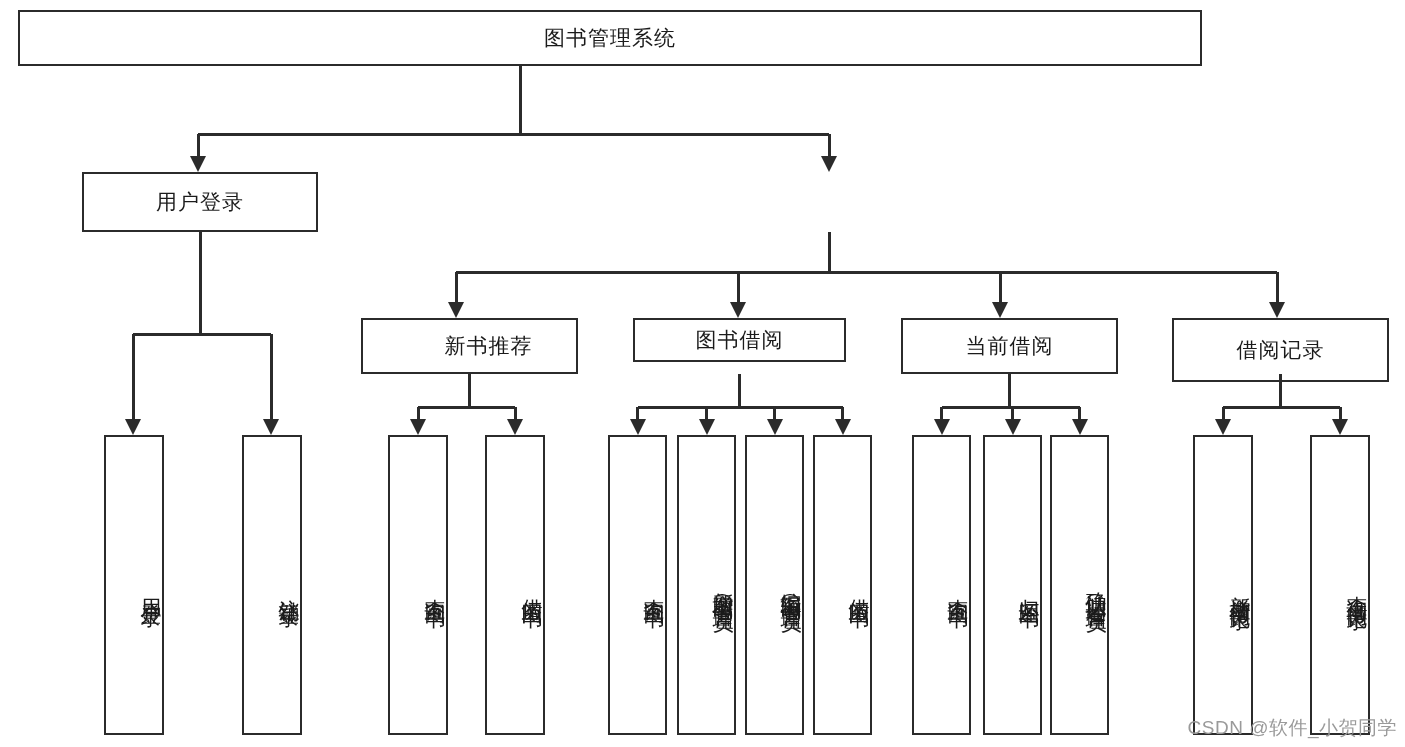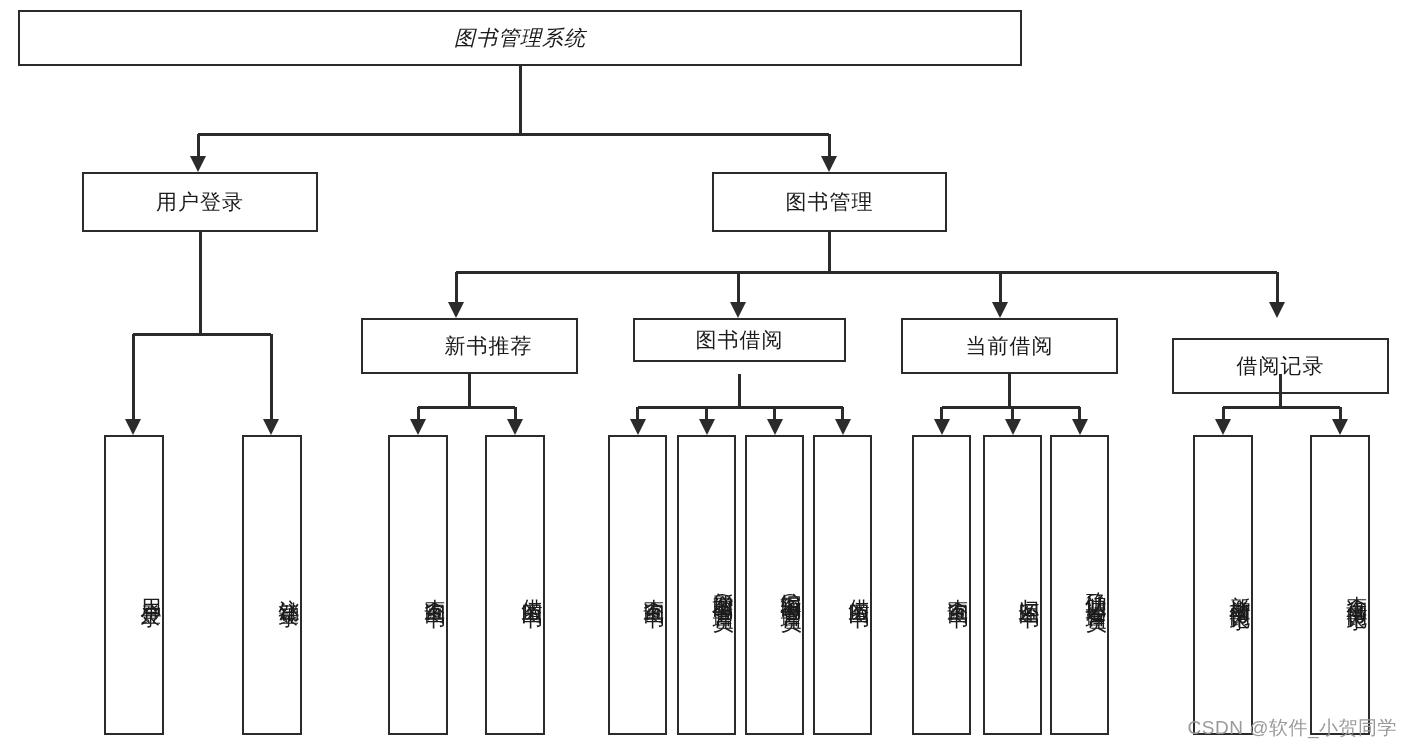--- a/index.html
+++ b/index.html
@@ -68,29 +68,28 @@
     color: #9a9a9a;
     white-space: nowrap;
     letter-spacing: 0.5px;
   }
 </style>
 </head>
 <body>
 
 <div id="canvas">
 
-  <div class="node h" id="node-root" style="left: 18px; top: 10px; width: 1004px; height: 56px; font-style: italic;">图书管理系统</div>
+  <div class="node h" id="node-root" style="left: 18px; top: 10px; width: 1184px; height: 56px;">图书管理系统</div>
 
   <div class="node h" id="node-l1-0" style="left: 82px; top: 172px; width: 236px; height: 60px;">用户登录</div>
-  <div class="node h" id="node-l1-1" style="left: 712px; top: 172px; width: 235px; height: 60px;">图书管理</div>
 
   <div class="node h" id="node-l2-0" style="left: 361px; top: 318px; width: 217px; height: 56px; padding-left: 38px;">新书推荐</div>
   <div class="node h" id="node-l2-1" style="left: 633px; top: 318px; width: 213px; height: 44px;">图书借阅</div>
   <div class="node h" id="node-l2-2" style="left: 901px; top: 318px; width: 217px; height: 56px;">当前借阅</div>
-  <div class="node h" id="node-l2-3" style="left: 1172px; top: 318px; width: 217px; height: 56px; margin-top: 20px;">借阅记录</div>
+  <div class="node h" id="node-l2-3" style="left: 1172px; top: 318px; width: 217px; height: 64px;">借阅记录</div>
 
   <div id="leaf-layer">
       <div class="node v" style="left: 104px; top: 435px; width: 60px; height: 300px;">
         <span class="vtext">用户登录</span>
       </div>
       <div class="node v" style="left: 242px; top: 435px; width: 60px; height: 300px;">
         <span class="vtext">注销登录</span>
       </div>
       <div class="node v" style="left: 388px; top: 435px; width: 60px; height: 300px;">
         <span class="vtext">查询图书</span>

